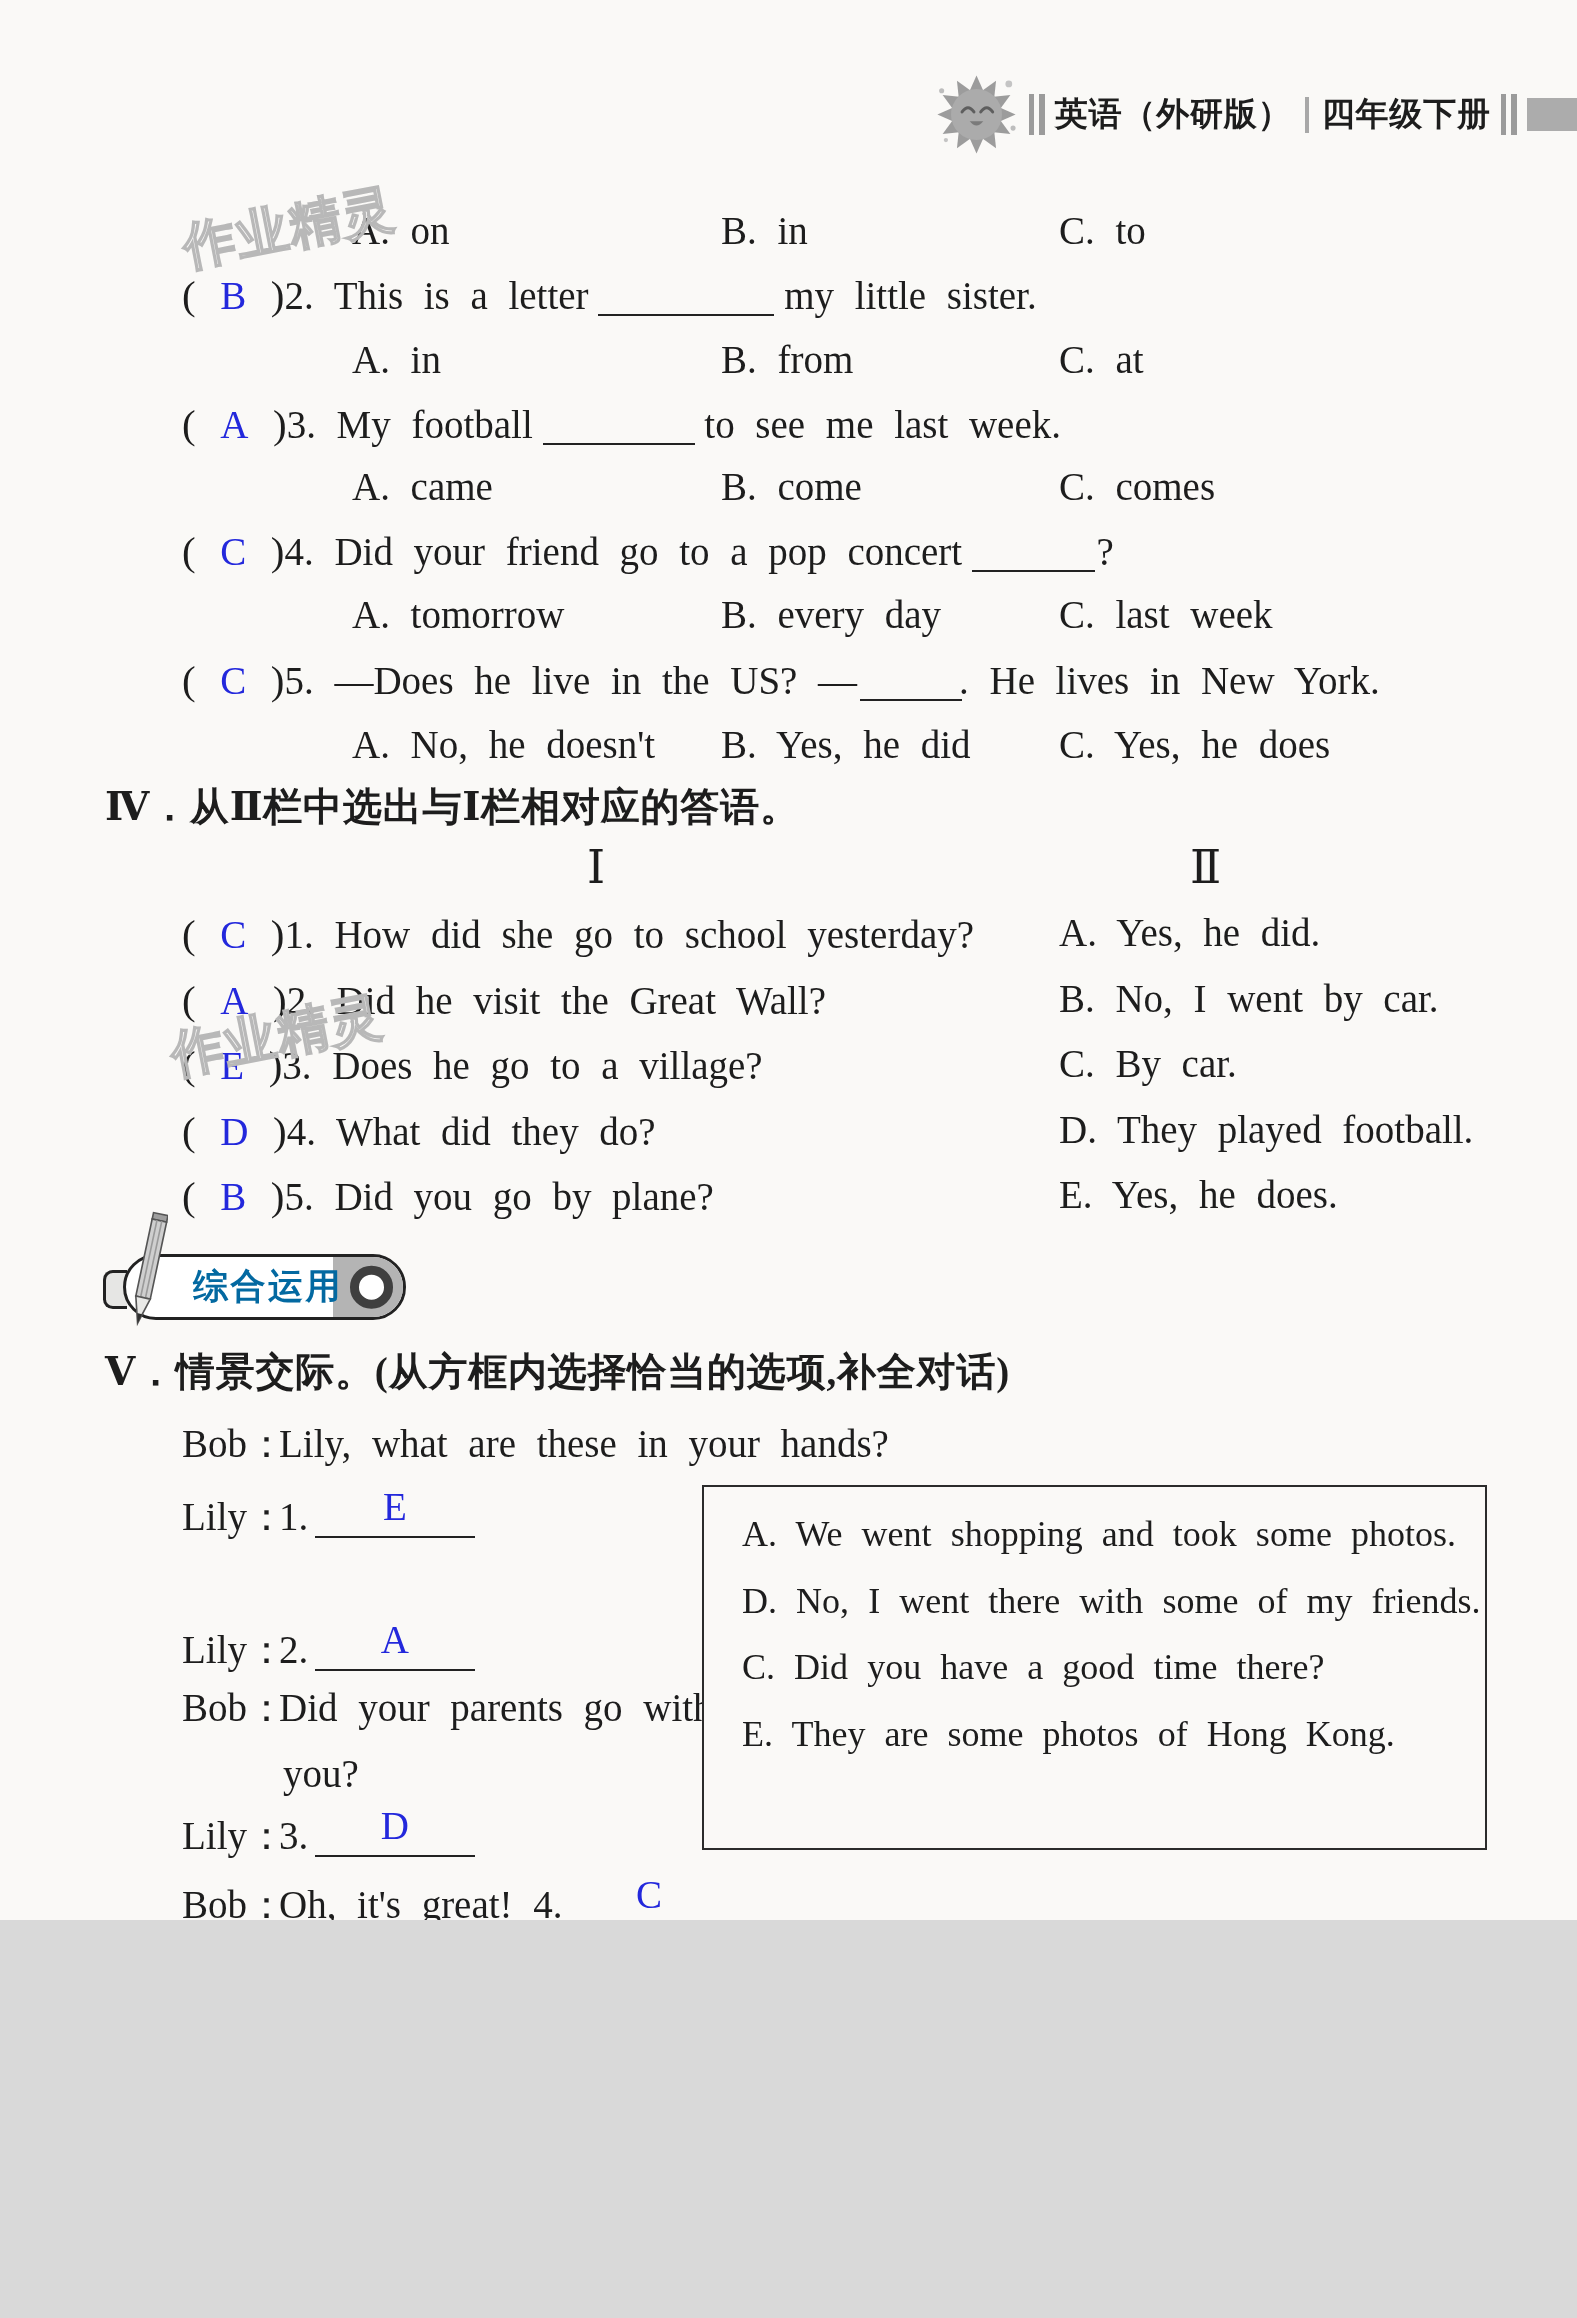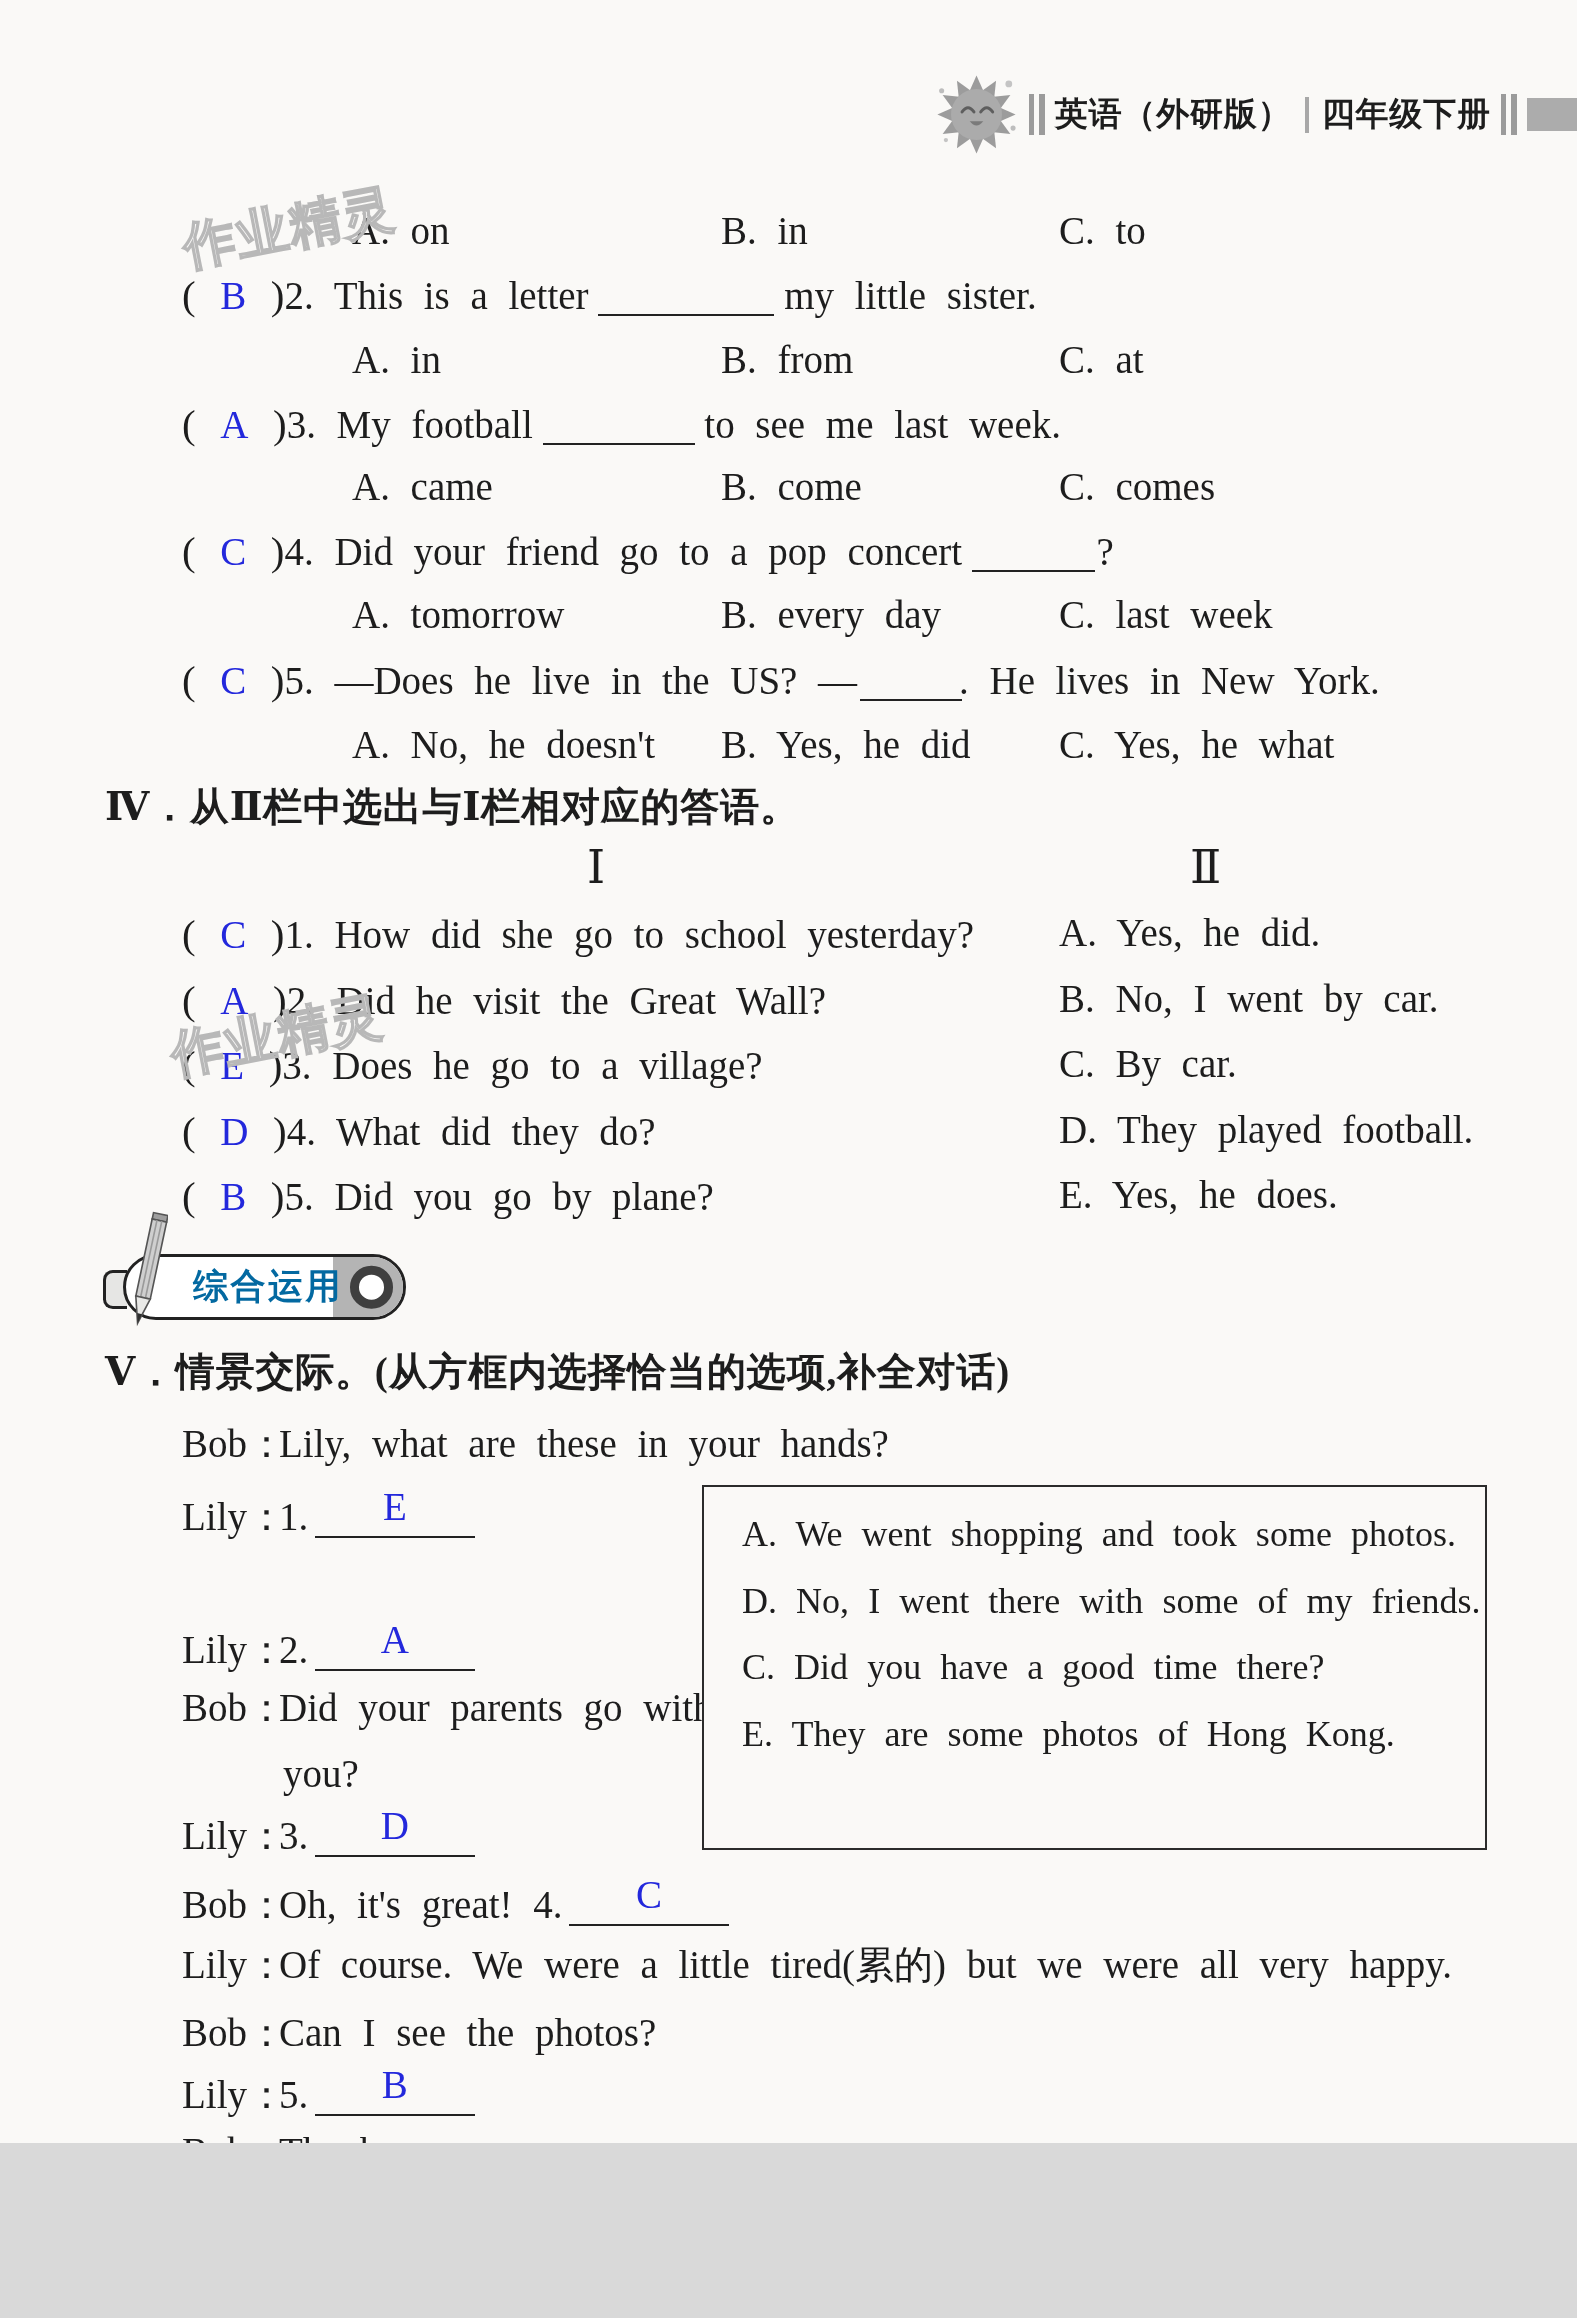--- a/index.html
+++ b/index.html
@@ -1,17 +1,17 @@
 <!DOCTYPE html>
 <html style="font-size:13px"><head>
 <meta charset="utf-8">
 <style>
   html,body { margin:0; padding:0; background:#d9d9d9; }
   .page {
-    position:relative; width:1578px; height:2143px; margin:0 auto;
+    position:relative; width:1578px; height:1920px; margin:0 auto;
     background:#faf9f7; overflow:hidden;
     font-family:"Liberation Serif","DejaVu Serif",serif;
     color:#1d1d1d;
   }
   .row { position:absolute; left:0; width:100%; font-size:39px; line-height:1.15;
          white-space:nowrap; word-spacing:0.28em; }
   .qrow { left:182px; width:auto; }
   .opt  { position:absolute; top:0; }
   .lp { margin-right:24.6px; font-size:41px; }
   .rp { margin-left:24.6px; font-size:41px; }
@@ -152,21 +152,21 @@
     <span class="opt" style="left:1059px">C. last week</span>
   </div>
 
   <div class="row qrow" style="top:657px">
     <span class="lp">(</span><span class="ansletter">C</span><span class="rp">)</span><span>5.</span>
     <span>—Does he live in the US? —</span><span class="blank" style="width:102px; margin:0 3.3px"></span><span style="margin-left:-6.6px">. He lives in New York.</span>
   </div>
   <div class="row" style="top:723px">
     <span class="opt" style="left:352px">A. No, he doesn't</span>
     <span class="opt" style="left:721px">B. Yes, he did</span>
-    <span class="opt" style="left:1059px">C. Yes, he what</span>
+    <span class="opt" style="left:1059px">C. Yes, he does</span>
   </div>
 
   <div class="row sec-title" style="top:785px">Ⅳ．从Ⅱ栏中选出与Ⅰ栏相对应的答语。</div>
   <div class="row" style="top:842px">
     <span class="colh" style="left:587px">Ⅰ</span>
     <span class="colh" style="left:1190px">Ⅱ</span>
   </div>
 
   <div class="row" style="top:911px">
     <span class="mleft"><span class="lp">(</span><span class="ansletter">C</span><span class="rp">)</span><span>1.</span> <span>How did she go to school yesterday?</span></span>

